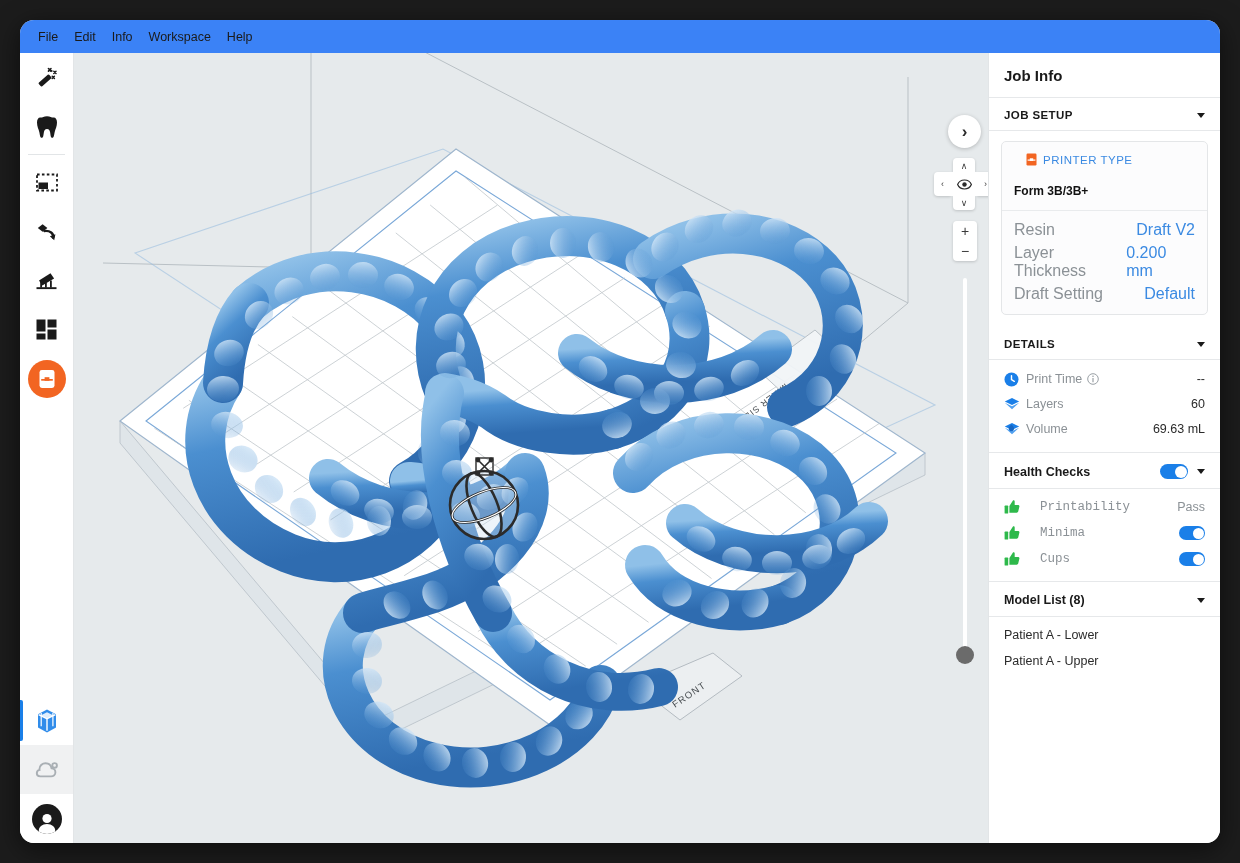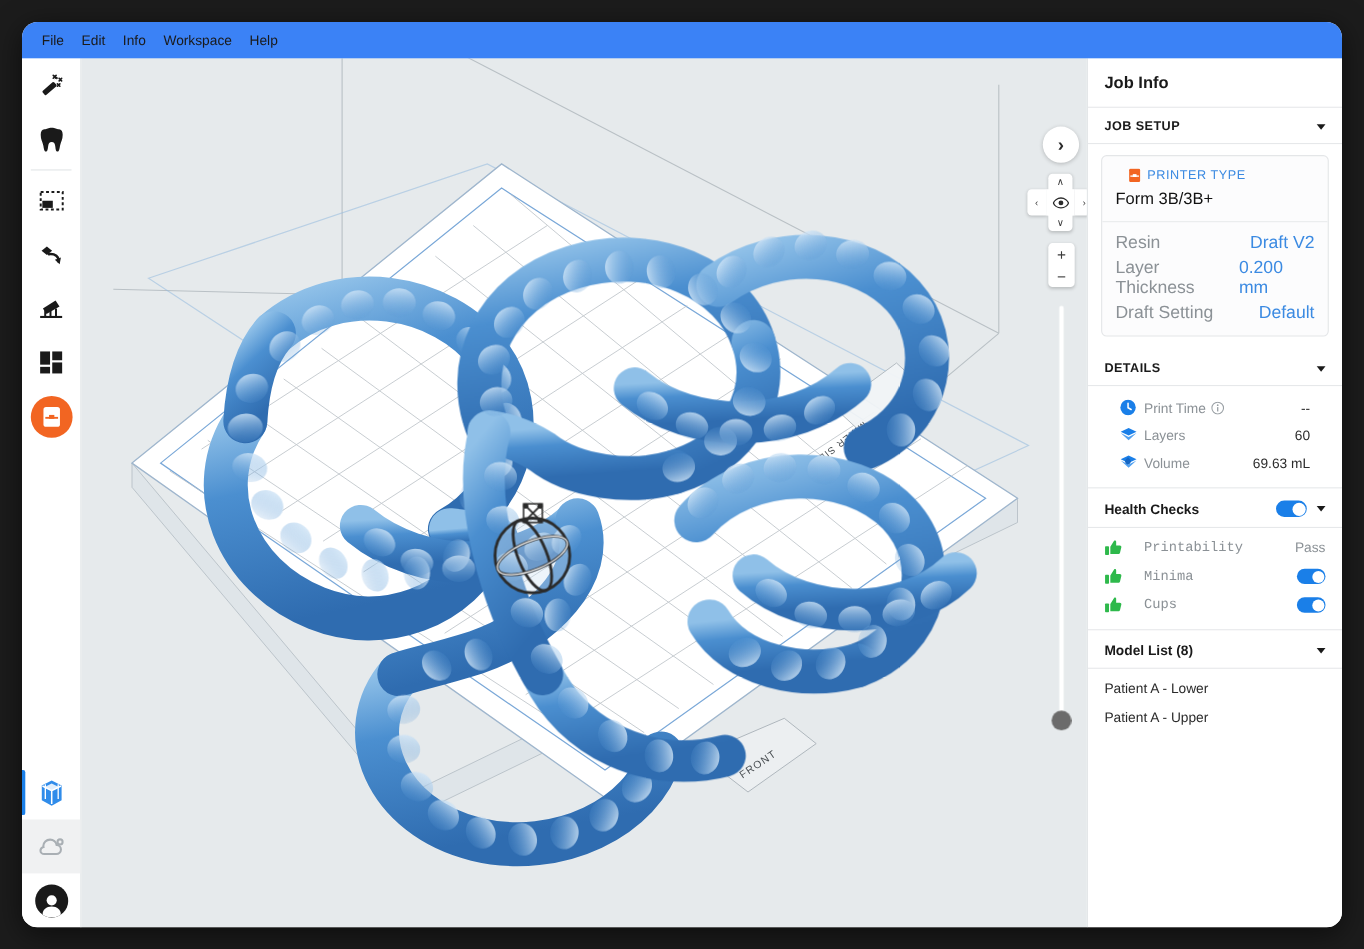--- a/index.html
+++ b/index.html
@@ -148,32 +148,32 @@
     cursor:default;
   }
   .card{
     margin:10px 12px 12px 12px;
     border:1px solid #e4e6e8;border-radius:5px;overflow:hidden;
     background:#fcfcfd;
   }
   .card-top{padding:11px 12px 12px 12px;border-bottom:1px solid #e9ebed;}
   .printer-type-row{display:flex;align-items:center;gap:6px;margin-left:12px;}
   .ptype-label{color:#3b8ae2;font-size:11.5px;letter-spacing:.5px;font-weight:500;}
-  .printer-name{margin-top:6px;font-size:15px;font-weight:normal;color:#111;}
+  .printer-name{margin-top:18px;font-size:12px;font-weight:bold;color:#111;}
   .kv{
     display:flex;justify-content:space-between;align-items:center;
     padding:2.5px 12px;font-size:16px;
   }
   .kv .k{color:#8b9196;}
   .kv .v{color:#3b8ae2;}
   .card-rows{padding:7px 0 9px 0;}
 
   .detail-row{
-    display:flex;align-items:center;
-    padding:5px 29px;font-size:12.5px;
+    display:flex;align-items:flex-start;
+    padding:5px 15px;font-size:12.5px;
   }
   .detail-row .ic{width:22px;display:flex;align-items:center;}
   .detail-row .nm{color:#8b9196;flex:1;display:flex;align-items:center;gap:5px;}
   .detail-row .val{color:#2b2b2b;font-weight:500;}
   .details-body{padding:7px 0 10px 0;border-bottom:1px solid #e6e8ea;}
 
   .hc-body{padding:5px 0 9px 0;border-bottom:1px solid #e6e8ea;}
   .hc-row{display:flex;align-items:center;padding:5px 15px;font-size:12.5px;}
   .hc-row .nm{color:#8b9196;flex:1;margin-left:20px;font-family:Liberation Mono, monospace;}
   .hc-row .pass{color:#8b9196;margin-left:20px;}

